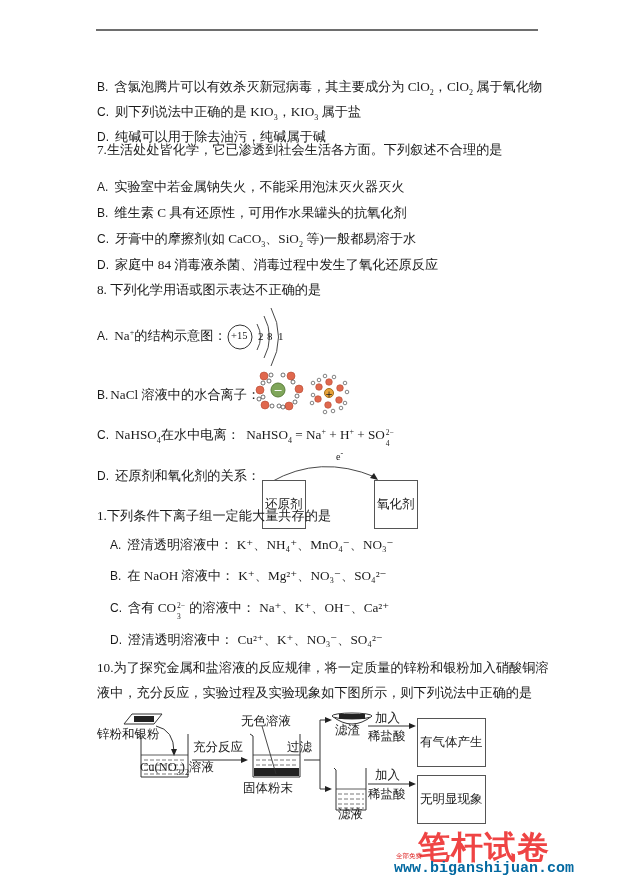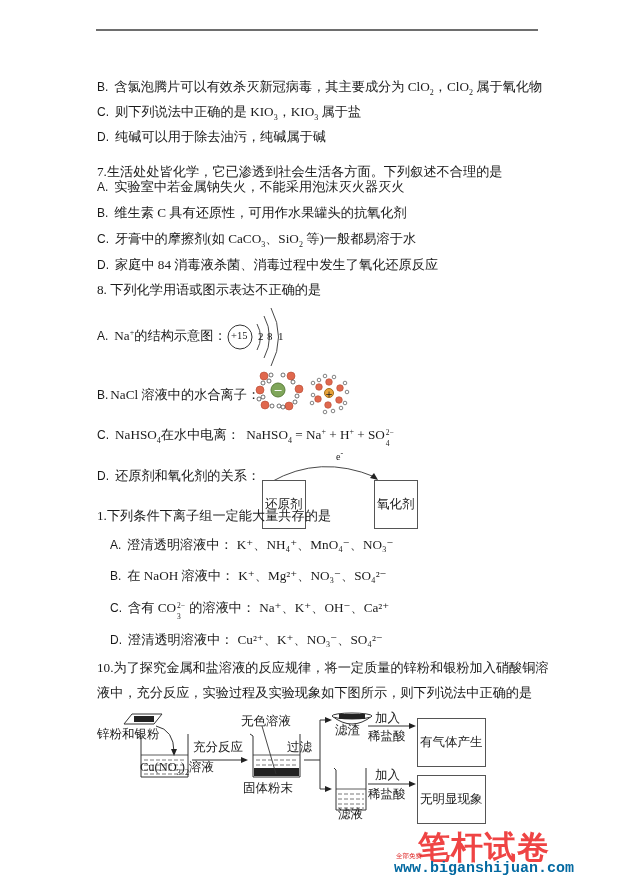--- a/index.html
+++ b/index.html
@@ -27,21 +27,21 @@
 <div class="line" style="top:79px">
   <span class="lbl">B.</span><span>含氯泡腾片可以有效杀灭新冠病毒，其主要成分为 ClO</span><sub>2</sub><span>，ClO</span><sub>2</sub><span> 属于氧化物</span>
 </div>
 <div class="line" style="top:104px">
   <span class="lbl">C.</span><span>则下列说法中正确的是 KIO</span><sub>3</sub><span>，KIO</span><sub>3</sub><span> 属于盐</span>
 </div>
 <div class="line" style="top:129px">
   <span class="lbl">D.</span><span>纯碱可以用于除去油污，纯碱属于碱</span>
 </div>
 
-<div class="line" style="top:164px">7.生活处处皆化学，它已渗透到社会生活各方面。下列叙述不合理的是</div>
+<div class="line" style="top:142px">7.生活处处皆化学，它已渗透到社会生活各方面。下列叙述不合理的是</div>
 <div class="line" style="top:179px">
   <span class="lbl">A.</span><span>实验室中若金属钠失火，不能采用泡沫灭火器灭火</span>
 </div>
 <div class="line" style="top:205px">
   <span class="lbl">B.</span><span>维生素 C 具有还原性，可用作水果罐头的抗氧化剂</span>
 </div>
 <div class="line" style="top:231px">
   <span class="lbl">C.</span><span>牙膏中的摩擦剂(如 CaCO</span><sub>3</sub><span>、SiO</span><sub>2</sub><span> 等)一般都易溶于水</span>
 </div>
 <div class="line" style="top:257px">

